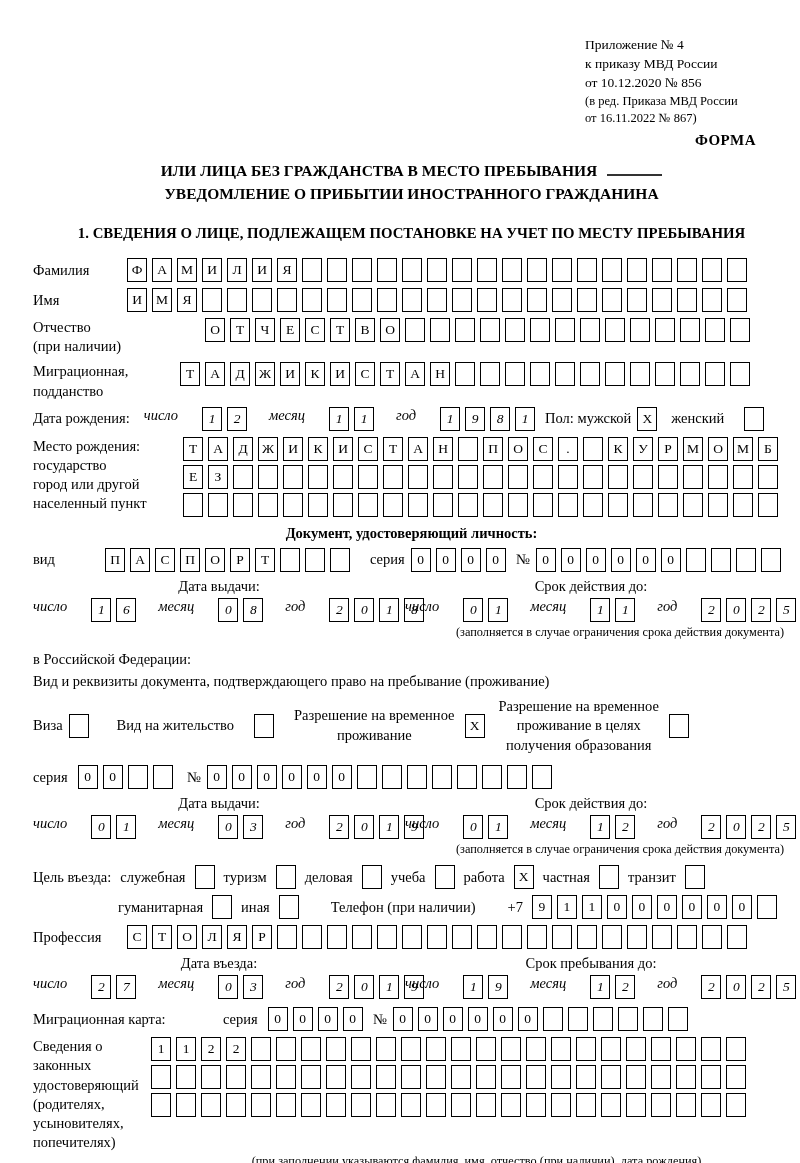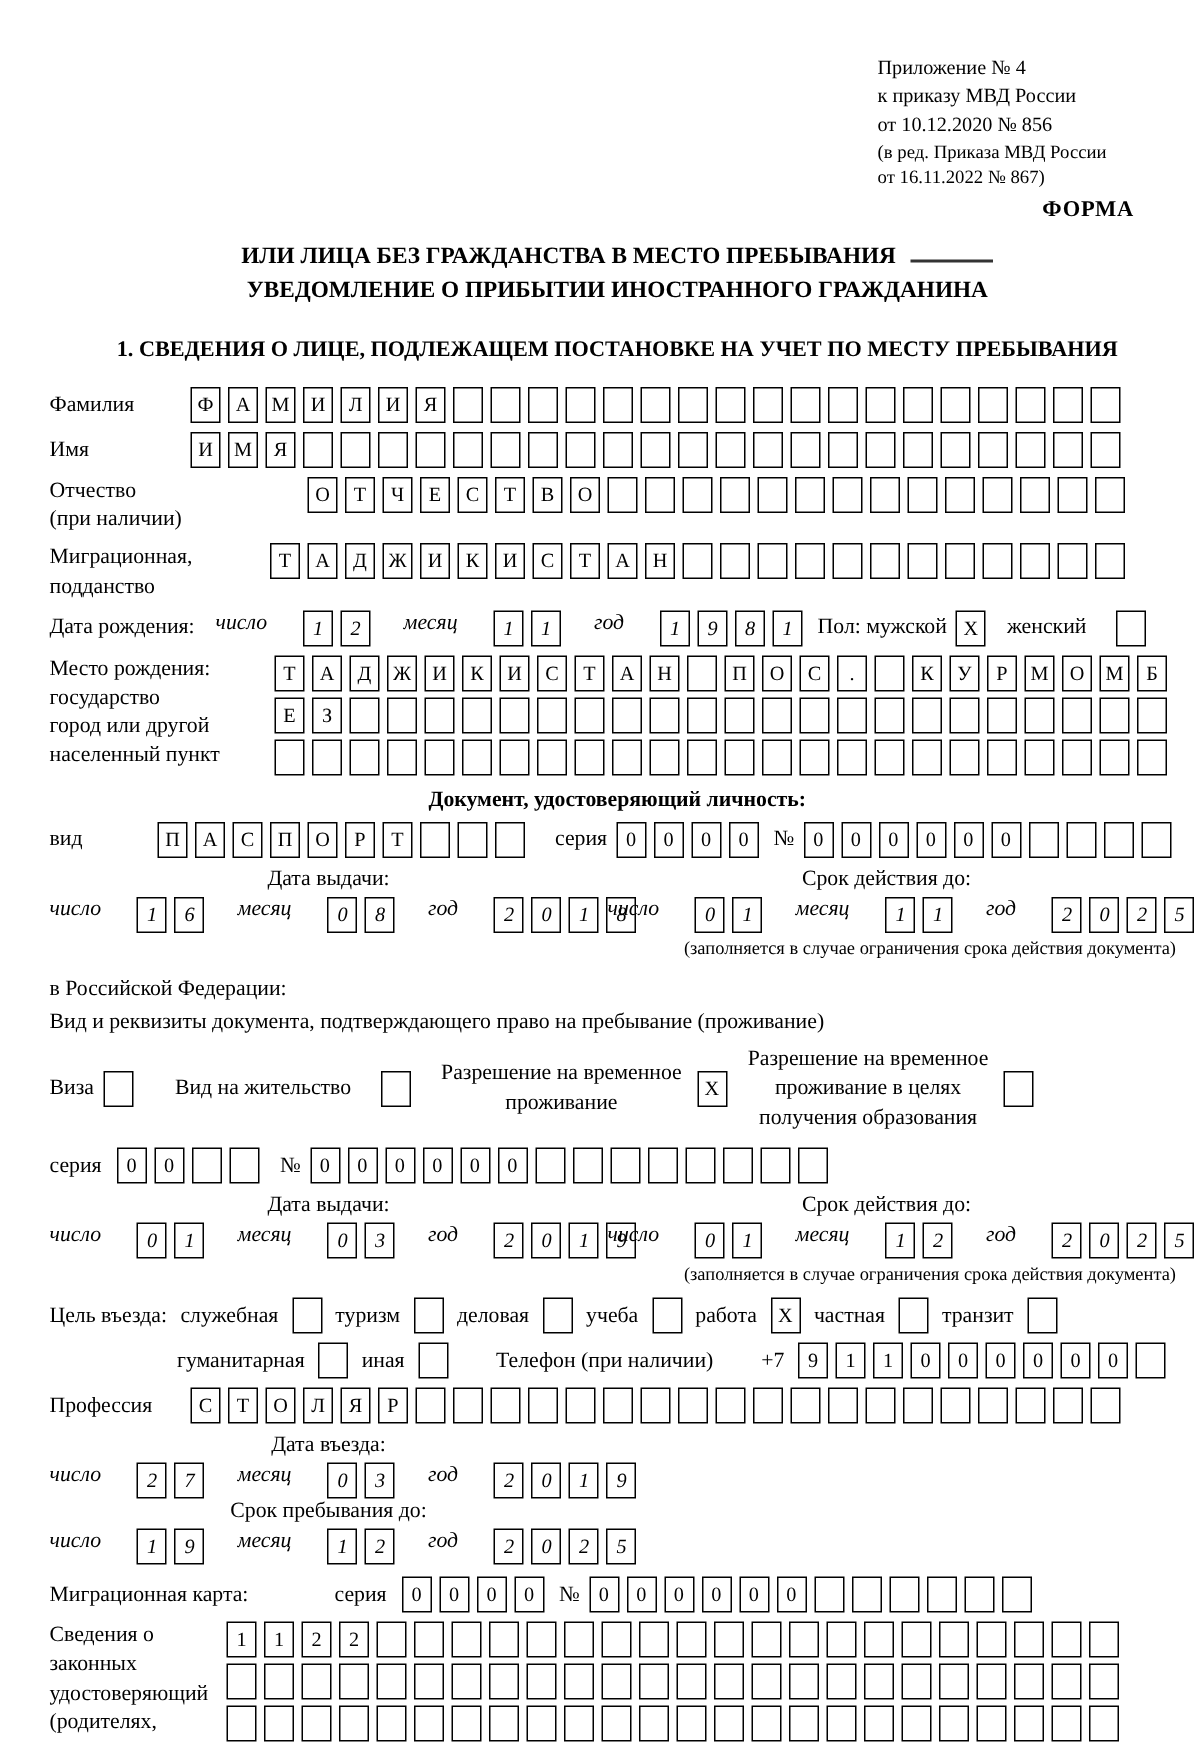--- a/index.html
+++ b/index.html
@@ -608,21 +608,21 @@
         <span class="cell"></span>
         <span class="cell"></span>
         <span class="cell"></span>
         <span class="cell"></span>
         <span class="cell"></span>
         <span class="cell"></span>
         <span class="cell"></span>
       </span>
   </div>
 
-  <div class="datepair" style="margin-bottom:8px;flex-direction:column;">
+  <div class="datepair" style="margin-bottom:8px;">
     <div class="dcol">
       <div class="dhead">Дата въезда:</div>
       <span class="dg">
         <span class="w">число</span>
         <span class="cells">
             <span class="cell">2</span>
             <span class="cell">7</span>
           </span>
         <span class="w">месяц</span>
         <span class="cells">

